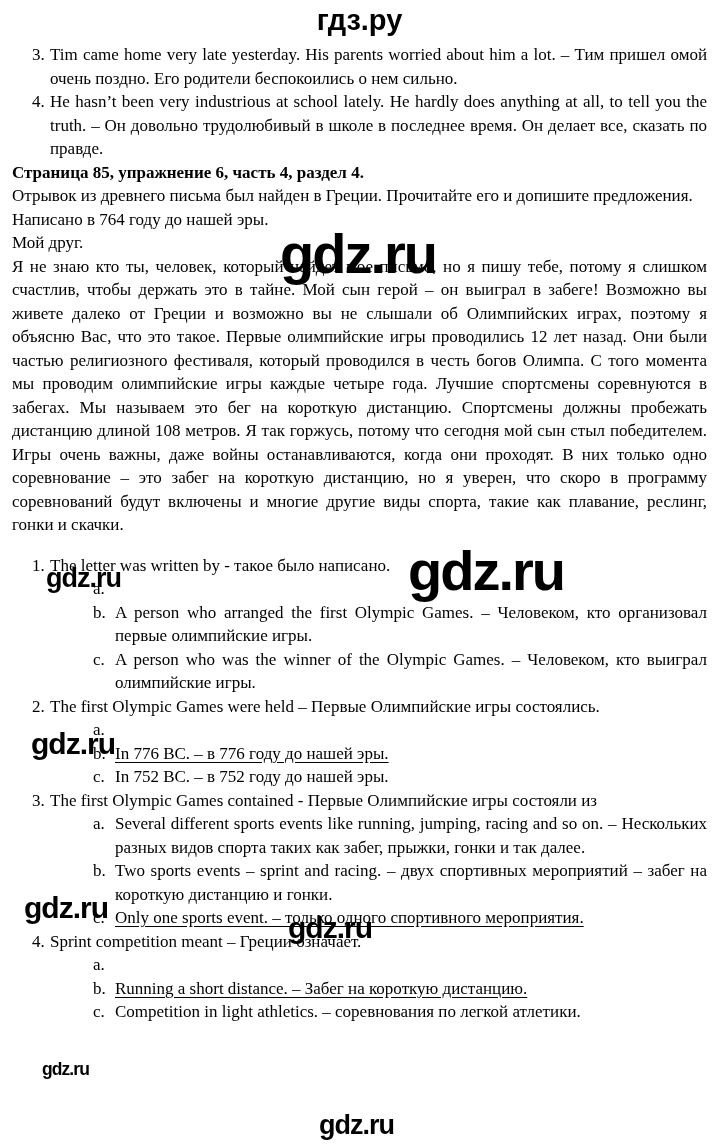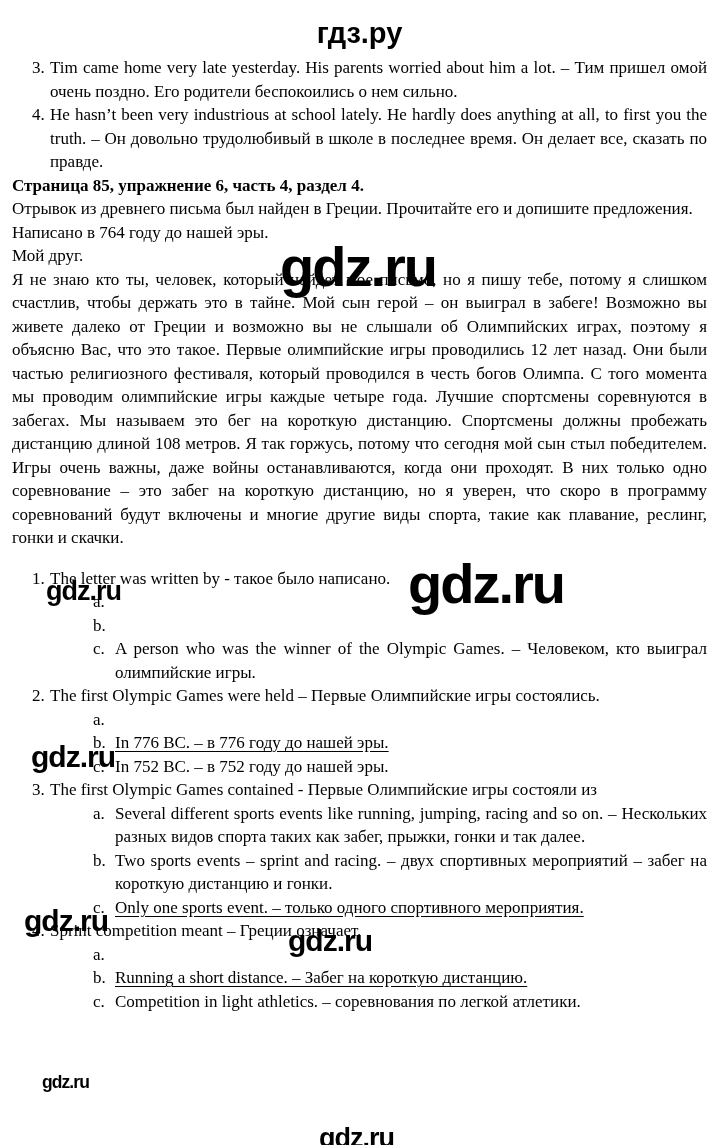--- a/index.html
+++ b/index.html
@@ -9,21 +9,21 @@
     font-family:"Liberation Serif", serif;
     color:#000;
   }
   .page {
     position:relative; width:720px; height:1145px;
     background:#fff; padding:0 13px 0 12px;
   }
   .site-header {
     font-family:"Liberation Sans", sans-serif;
     font-weight:bold; font-size:29px; line-height:32px;
-    text-align:center; padding-top:4px;margin-top:13px;
+    text-align:center; padding-top:4px;
   }
   .doc { font-size:17px; line-height:23.5px; }
   .toplist { margin-top:7px; }
   .row { display:flex; }
   .row .num { flex:0 0 18px; margin-left:20px; }
   .row .txt { flex:1; text-align:justify; }
   .heading { font-weight:bold; }
   .para { text-align:justify; }
   .questions { margin-top:17px; }
   .opt { display:flex; }
@@ -56,21 +56,21 @@
 
   <div class="doc">
 
     <div class="toplist">
       <div class="row">
         <span class="num">3.</span>
         <span class="txt">Tim came home very late yesterday. His parents worried about him a lot. – Тим пришел омой очень поздно. Его родители беспокоились о нем сильно.</span>
       </div>
       <div class="row">
         <span class="num">4.</span>
-        <span class="txt">He hasn’t been very industrious at school lately. He hardly does anything at all, to first you the truth. – Он довольно трудолюбивый в школе в последнее время. Он делает все, сказать по правде.</span>
+        <span class="txt">He hasn’t been very industrious at school lately. He hardly does anything at all, to tell you the truth. – Он довольно трудолюбивый в школе в последнее время. Он делает все, сказать по правде.</span>
       </div>
     </div>
 
     <div class="heading">Страница 85, упражнение 6, часть 4, раздел 4.</div>
 
     <div class="para">Отрывок из древнего письма был найден в Греции. Прочитайте его и допишите предложения.</div>
     <div class="para">Написано в 764 году до нашей эры.</div>
     <div class="para">Мой друг.</div>
     <div class="para">Я не знаю кто ты, человек, который найдет мое письмо, но я пишу тебе, потому я слишком счастлив, чтобы держать это в тайне. Мой сын герой – он выиграл в забеге! Возможно вы живете далеко от Греции и возможно вы не слышали об Олимпийских играх, поэтому я объясню Вас, что это такое. Первые олимпийские игры проводились 12 лет назад. Они были частью религиозного фестиваля, который проводился в честь богов Олимпа. С того момента мы проводим олимпийские игры каждые четыре года. Лучшие спортсмены соревнуются в забегах. Мы называем это бег на короткую дистанцию. Спортсмены должны пробежать дистанцию длиной 108 метров. Я так горжусь, потому что сегодня мой сын стыл победителем. Игры очень важны, даже войны останавливаются, когда они проходят. В них только одно соревнование – это забег на короткую дистанцию, но я уверен, что скоро в программу соревнований будут включены и многие другие виды спорта, такие как плавание, реслинг, гонки и скачки.</div>
 
@@ -78,20 +78,21 @@
 
       <div class="row">
         <span class="num">1.</span>
         <span class="txt">The letter was written by  - такое было написано.</span>
       </div>
       <div class="opt">
         <span class="letter">a.</span>
       </div>
       <div class="opt">
         <span class="letter">b.</span>
+        <span class="txt">A person who arranged the first Olympic Games. – Человеком, кто организовал первые олимпийские игры.</span>
       </div>
       <div class="opt">
         <span class="letter">c.</span>
         <span class="txt">A person who was the winner of the Olympic Games. – Человеком, кто выиграл олимпийские игры.</span>
       </div>
 
       <div class="row">
         <span class="num">2.</span>
         <span class="txt">The first Olympic Games were held – Первые Олимпийские игры состоялись.</span>
       </div>

